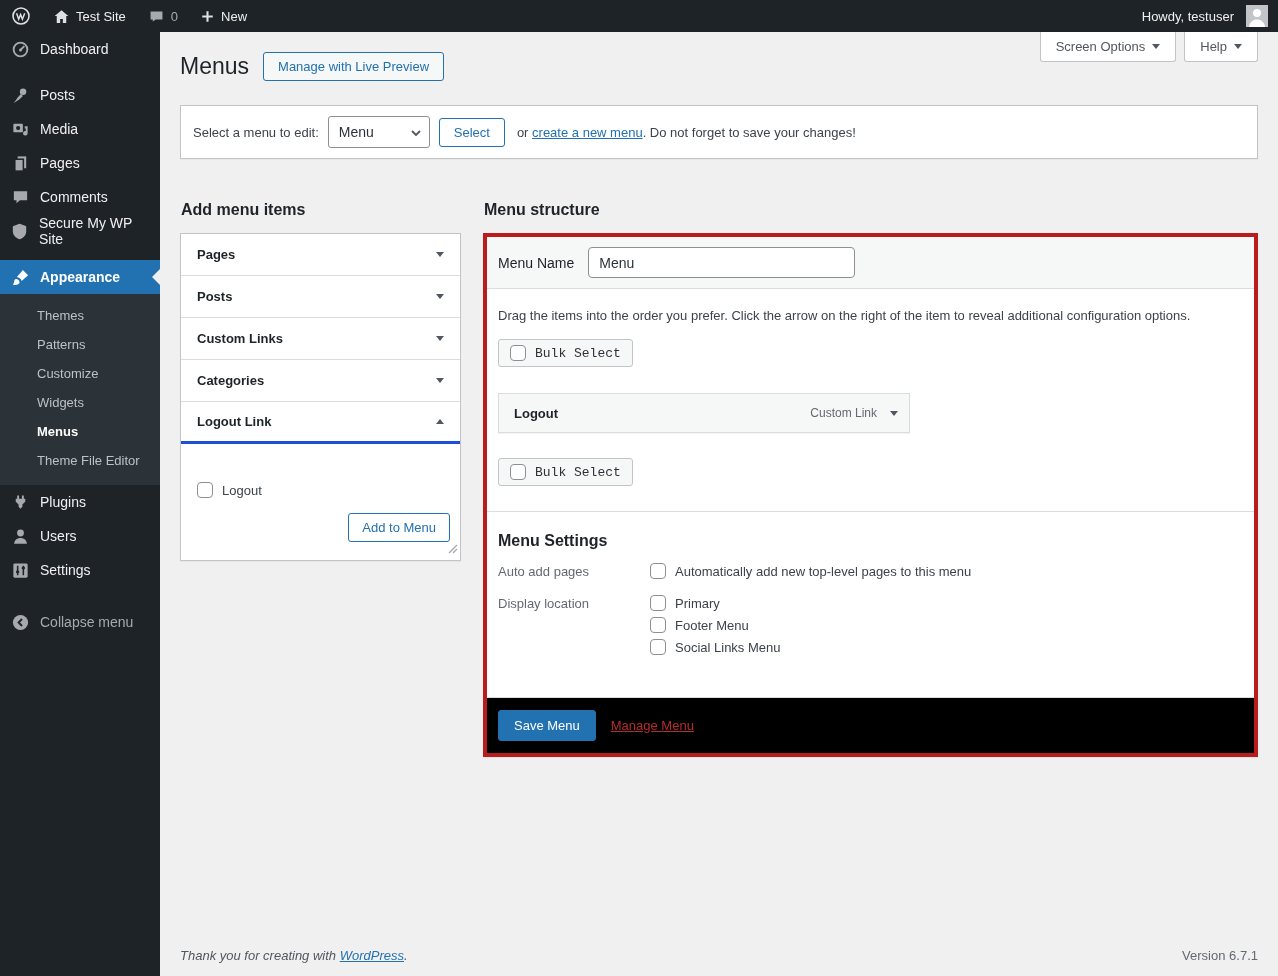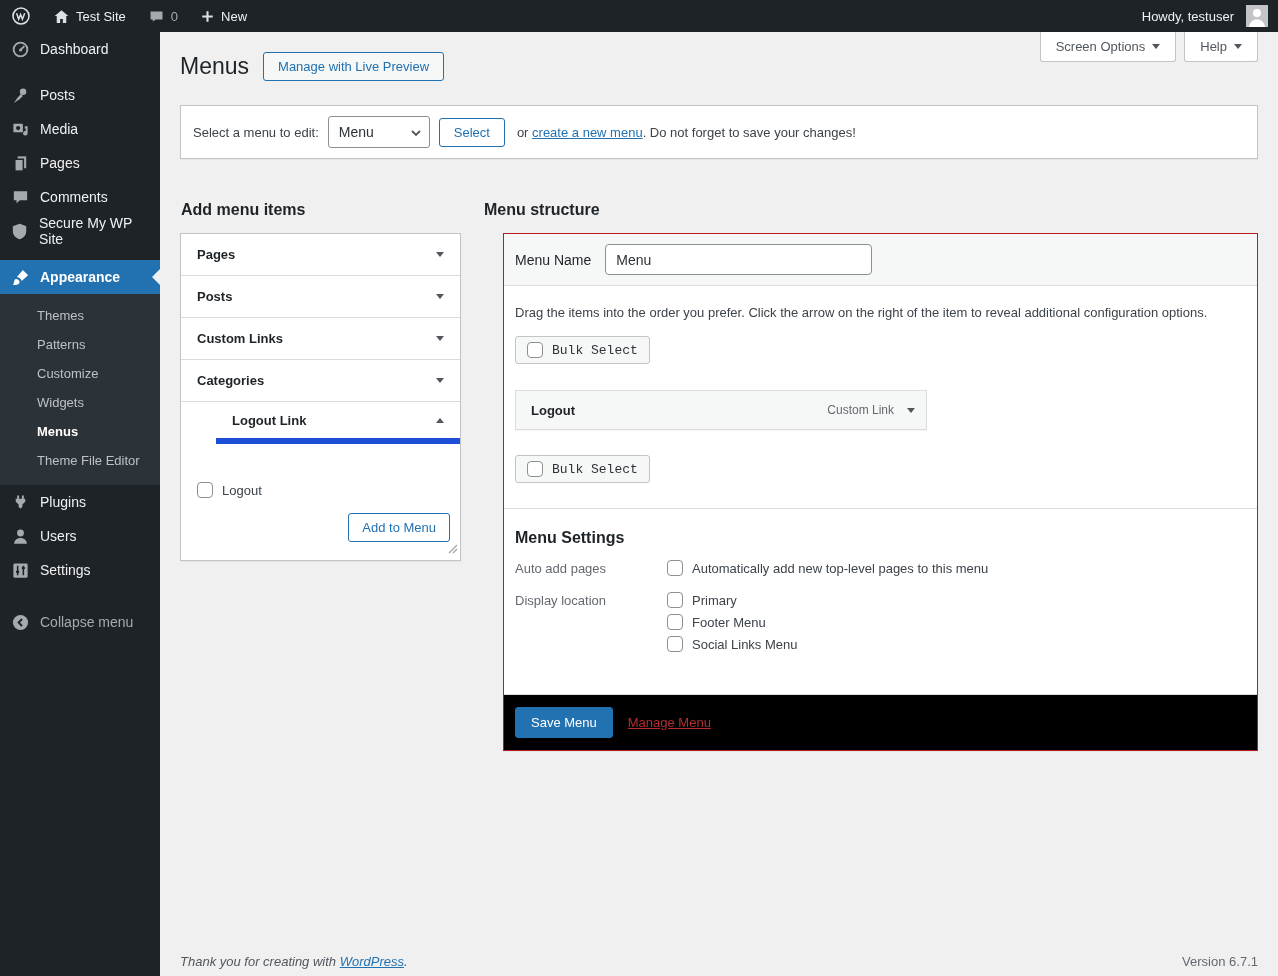--- a/index.html
+++ b/index.html
@@ -54,30 +54,30 @@
   .link { color:#2271b1; text-decoration:underline; cursor:pointer; }
   
   .cols { display:flex; gap:22px; margin:42px 20px 0; align-items:flex-start; }
   .col-left { width:281px; flex:none; }
   .col-right { flex:1; min-width:0; }
   .col-heading { font-size:16px; font-weight:700; color:#1d2327; margin:0 0 14px 1px; }
   
   .accordion { background:#fff; border:1px solid #c3c4c7; box-shadow:0 1px 1px rgba(0,0,0,.04); }
   .acc-header { height:42px; display:flex; align-items:center; justify-content:space-between; padding:0 16px;
     font-size:13px; font-weight:700; color:#1d2327; border-bottom:1px solid #dcdcde; cursor:pointer; background:#fff; }
-  .acc-header.last { border-bottom:6px solid #1d4ed8;margin-left:35px; }
+  .acc-header.last { border-bottom:3px solid #1d4ed8; }
   .acc-header .tri-down, .acc-header .tri-up { border-top-color:#50575e; border-bottom-color:#50575e; }
   .acc-content { height:116px; position:relative; background:#fff; }
   .check-row { display:flex; align-items:center; gap:9px; font-size:13px; color:#3c434a; }
   .acc-content .check-row { padding:38px 16px 0 16px; }
   .checkbox { width:16px; height:16px; flex:none; border:1px solid #8c8f94; border-radius:4px; background:#fff; cursor:pointer; }
   .addto-wrap { position:absolute; right:10px; bottom:18px; }
   .grabber { position:absolute; right:2px; bottom:2px; cursor:nwse-resize; }
   
-  .ms-box { background:#fff; border:1px solid #b91c1c; box-shadow:0 1px 1px rgba(0,0,0,.04);margin-left:20px; }
+  .ms-box { background:#fff; border:4px solid #b91c1c; box-shadow:0 1px 1px rgba(0,0,0,.04); }
   .ms-header { background:#f6f7f7; border-bottom:1px solid #dcdcde; padding:10px 11px; display:flex; align-items:center; gap:14px; }
   .ms-header label { font-size:14px; color:#1d2327; }
   .ms-name-input { width:267px; height:31px; border:1px solid #8c8f94; border-radius:4px; padding:0 10px;
     font-size:14px; color:#2c3338; font-family:inherit; background:#fff; }
   .ms-body { padding:0 11px; }
   .drag-text { margin:19px 0 0; font-size:13px; color:#3c434a; }
   .bulk-btn { display:inline-flex; align-items:center; gap:9px; margin-top:16px; background:#f6f7f7;
     border:1px solid #c3c4c7; border-radius:3px; padding:5px 11px; font-size:13px; color:#2c3338; cursor:pointer;font-family:Liberation Mono, monospace; }
   .menu-item-bar { margin-top:26px; width:412px; height:40px; background:#f6f7f7; border:1px solid #dcdcde;
     box-shadow:0 1px 1px rgba(0,0,0,.04); display:flex; align-items:center; justify-content:space-between;
@@ -88,21 +88,21 @@
   .ms-divider { border:none; border-top:1px solid #dcdcde; margin:25px -11px 0; }
   .settings-heading { font-size:16px; font-weight:700; color:#1d2327; margin:20px 0 0; }
   .field-row { display:flex; margin-top:14px; }
   .field-label { width:152px; flex:none; font-size:13px; color:#646970; padding-top:1px; }
   .field-checks { display:flex; flex-direction:column; gap:6px; }
   .footer-actions { margin-top:20px; background:#000000; border-top:1px solid #dcdcde; padding:12px 11px; display:flex; align-items:center; gap:15px; }
   .btn-primary { background:#2271b1; border:1px solid #2271b1; color:#fff; border-radius:3px; font-size:13px;
     padding:7px 15px; cursor:pointer; font-family:inherit; }
   .delete-link { color:#b32d2e; font-size:13px; text-decoration:underline; cursor:pointer; }
   
-  .page-footer { position:absolute; left:20px; right:20px; bottom:7px; display:flex; justify-content:space-between;
+  .page-footer { position:absolute; left:20px; right:20px; bottom:13px; display:flex; justify-content:space-between;
     font-size:13px; color:#50575e; }
   .thanks { font-style:italic; }
   .version { color:#646970; }
 </style>
 </head>
 <body>
 
 <div class="adminbar">
   <div class="ab-item">
     <span>

